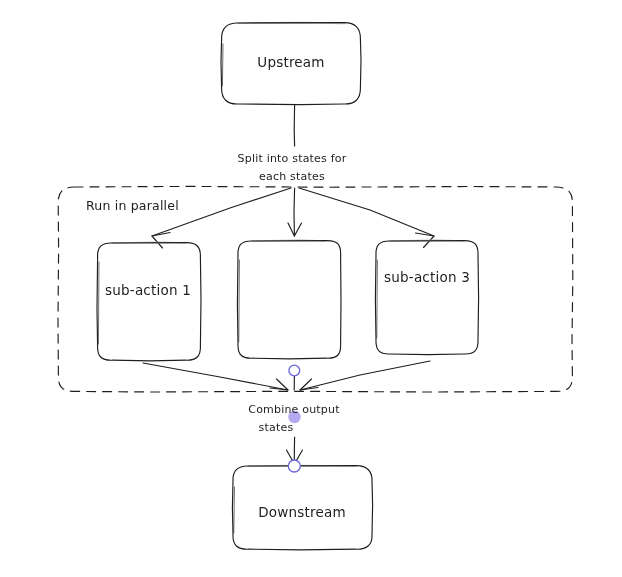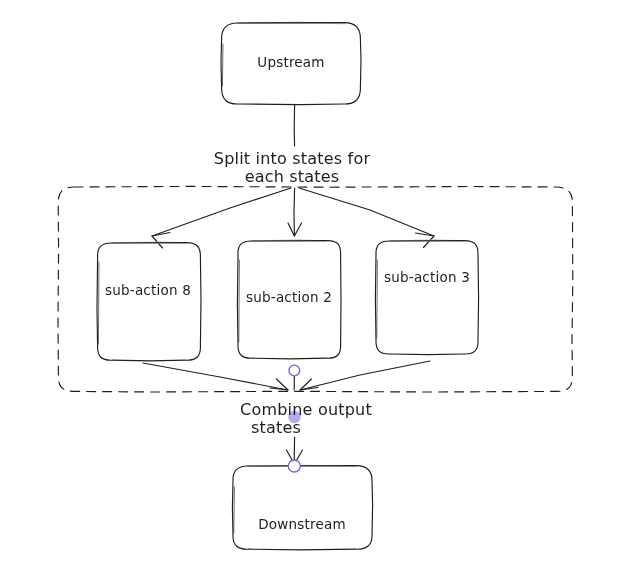--- a/index.html
+++ b/index.html
@@ -34,21 +34,21 @@
     white-space: pre;
     line-height: 18px;
     letter-spacing: 0.2px;
     -webkit-font-smoothing: antialiased;
   }
   .node-label {
     font-size: 13.5px;
     transform: translate(-50%, -50%);
   }
   .edge-label {
-    font-size: 16px;
+    font-size: 11px;
     transform: translate(-50%, -50%);
   }
   .group-label {
     font-size: 12.5px;
   }
 </style>
 </head>
 <body>
 
 <div id="canvas">
@@ -171,28 +171,28 @@
       <path d="M 234.4 487 L 233.8 533" fill="none" stroke="#1e1e1e" stroke-width="0.9" stroke-linecap="round" opacity="0.75"></path>
     </g>
 
     <circle cx="294.3" cy="466" r="6" fill="#ffffff" stroke="#6965db" stroke-width="1.3"></circle>
 
     <circle cx="294.5" cy="417" r="6.2" fill="#b2a9f0"></circle>
   </svg>
 
   <div class="node-label" style="left:291px; top:62px;">Upstream</div>
 
+  <div class="group-label" style="left:86px; top:197px;">Run in parallel</div>
 
   <div class="edge-label" style="left:292px; top:159px;">Split into states for</div>
   <div class="edge-label" style="left:292px; top:177px;">each states</div>
 
-  <div class="node-label" style="left:148px; top:290px;">sub-action 8</div>
+  <div class="node-label" style="left:148px; top:290px;">sub-action 1</div>
 
-  <div class="node-label" style="left:289px; top:297px;">sub-action 2</div>
 
   <div class="node-label" style="left:427px; top:277px;text-align:center;">sub-action 3</div>
 
-  <div class="edge-label" style="left:306px; top:410px;">Combine output</div>
+  <div class="edge-label" style="left:294px; top:410px;">Combine output</div>
   <div class="edge-label" style="left:276px; top:428px;">states</div>
 
-  <div class="node-label" style="left:302px; top:524px;">Downstream</div>
+  <div class="node-label" style="left:302px; top:512px;">Downstream</div>
 
 </div>
 
 </body></html>

